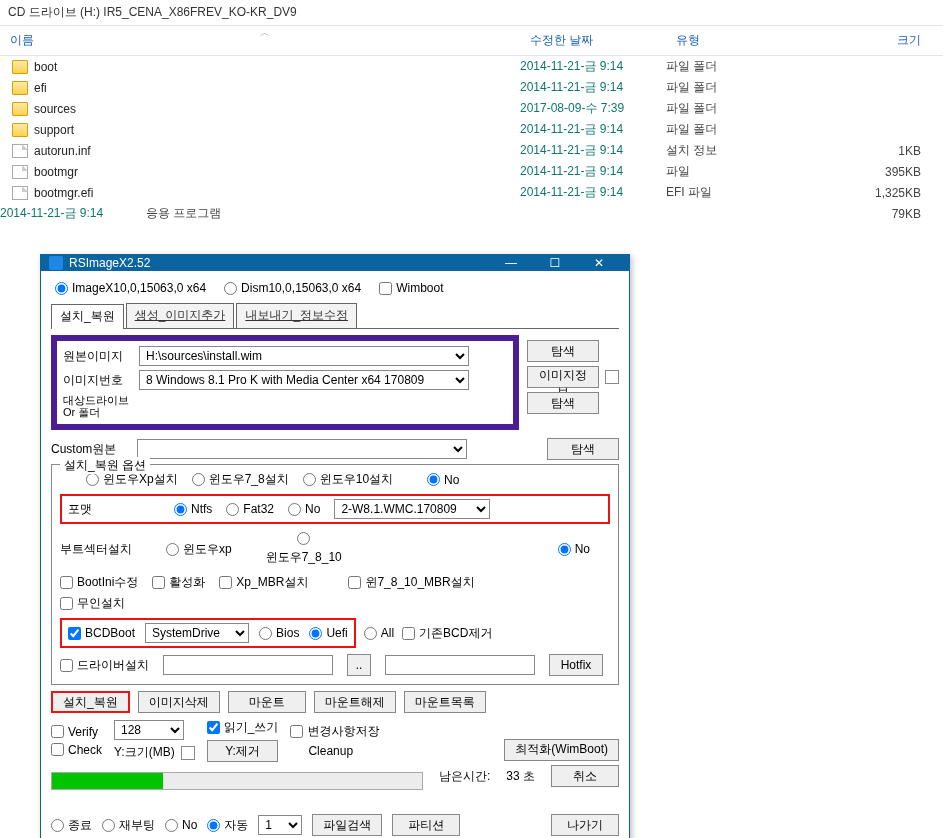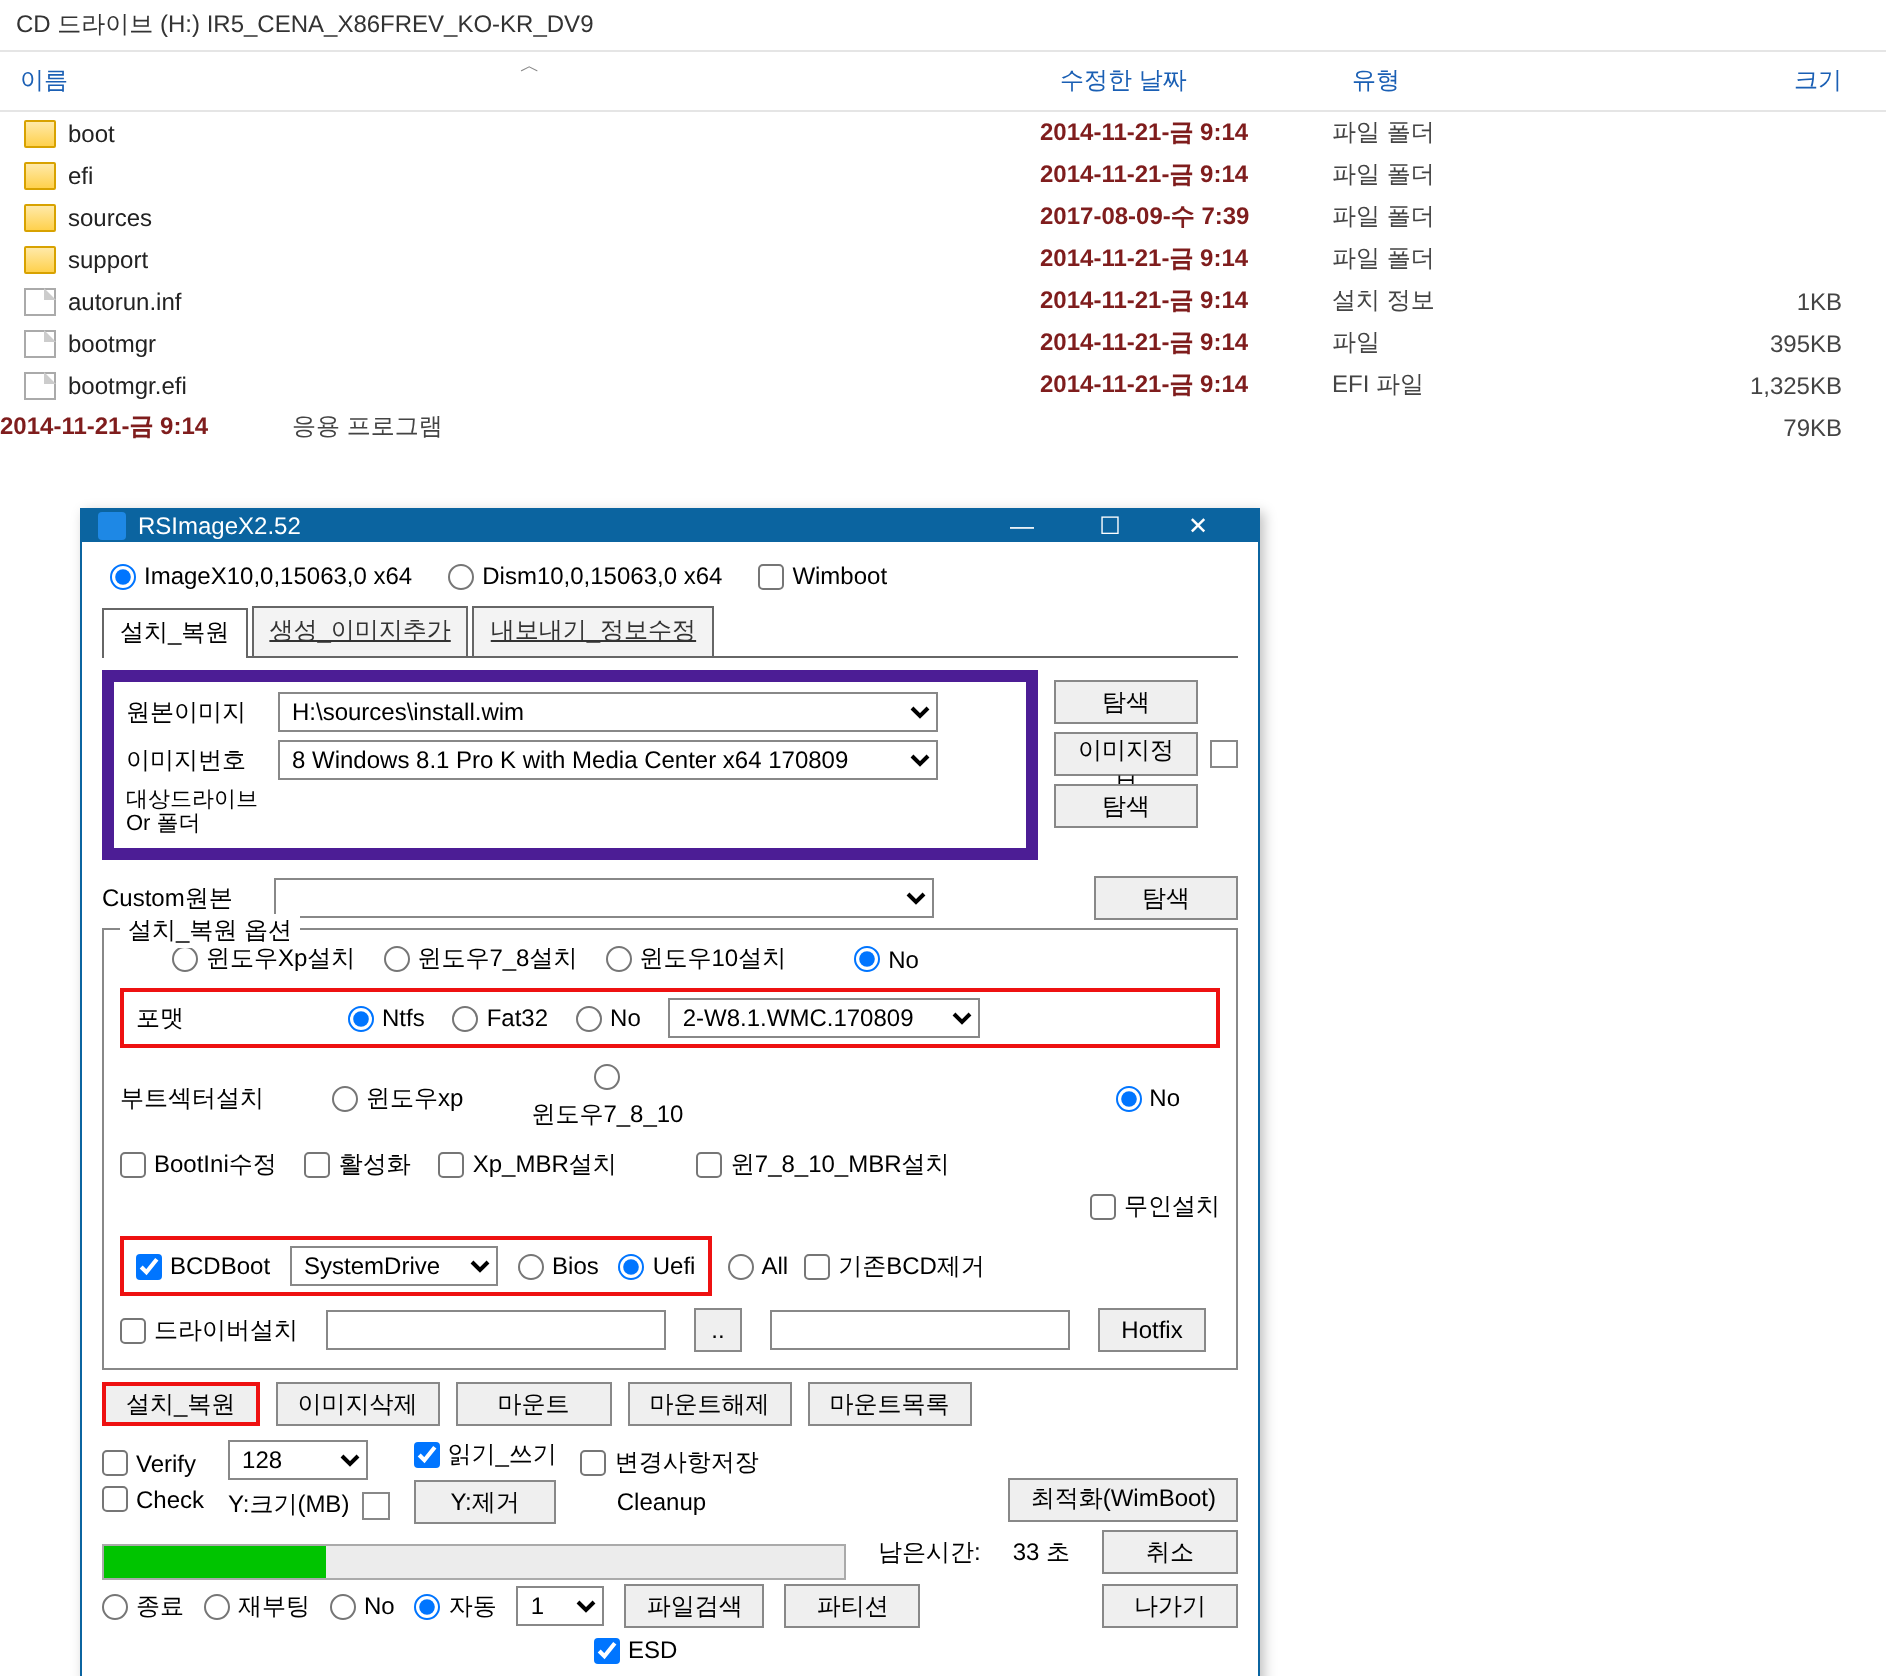--- a/index.html
+++ b/index.html
@@ -10,21 +10,21 @@
 .exp-header { display: flex; border-top: 1px solid #e5e5e5; border-bottom: 1px solid #e5e5e5; background: #fff; }
 .exp-col { padding: 6px 10px; color: #1a5fb4; font-size: 12px; border-right: 0; cursor: pointer; }
 .col-name { flex: 0 0 520px; position: relative; }
 .col-name .sort-ind { position: absolute; right: 250px; top: 0; color: #888; font-size: 10px; }
 .col-date { flex: 0 0 146px; }
 .col-type { flex: 0 0 120px; }
 .col-size { flex: 1; text-align: right; padding-right: 22px; }
 .exp-rows { }
 .exp-row { display: flex; align-items: center; height: 21px; font-size: 12px; color: #222; }
 .cell-name { flex: 0 0 520px; display: flex; align-items: center; gap: 6px; padding-left: 12px; }
-.cell-date { flex: 0 0 146px; color: #7f1d1d; font-weight: bold; }
+.cell-date { flex: 0 0 146px; color: #0f766e; }
 .cell-type { flex: 0 0 120px; color: #444; }
 .cell-size { flex: 1; text-align: right; padding-right: 22px; color: #444; }
 .fld-icon, .file-icon { width: 16px; height: 14px; display: inline-block; flex-shrink: 0; }
 .fld-icon { background: linear-gradient(#ffe9a8,#ffd14d); border: 1px solid #d8a200; border-radius: 1px; }
 .file-icon { background: #fff; border: 1px solid #aaa; position: relative; }
 .file-icon::after { content: ""; position: absolute; top: -1px; right: -1px; border: 3px solid transparent; border-left-color: #ccc; border-bottom-color: #ccc; }
 .exe-icon { background: linear-gradient(#a0e0a0,#3fa43f); border: 1px solid #2e7d2e; width: 16px; height: 14px; display: inline-block; border-radius: 2px; }
 
 .dialog { position: absolute; left: 40px; top: 254px; width: 590px; background: #fff; border: 1px solid #0b64a0; box-shadow: 2px 2px 6px rgba(0,0,0,0.25); }
 .dlg-title { background: #0b64a0; color: #fff; height: 16px; display: flex; align-items: center; padding: 0 8px; font-size: 12px; }
@@ -66,21 +66,21 @@
 .sel-sm { width: 86px; }
 .sel-num { width: 70px; }
 .txt-path { width: 170px; }
 .txt-opt  { width: 150px; }
 
 .action-row { display: flex; gap: 8px; margin-top: 6px; }
 .btn-red { border: 2px solid #e11; }
 
 .progress { height: 18px; background: #ececec; border: 1px solid #aaa; position: relative; margin-top: 10px; }
 .progress .bar { position: absolute; left: 0; top: 0; bottom: 0; background: #00c400; }
-.bottom-row { display: flex; align-items: center; gap: 10px; margin-top: 2px; flex-wrap: wrap; }
+.bottom-row { display: flex; align-items: center; gap: 10px; margin-top: 24px; flex-wrap: wrap; }
 .sel-tiny { width: 44px; }
 </style>
 </head>
 <body>
 
 <div class="explorer">
   <div class="exp-title">CD 드라이브 (H:) IR5_CENA_X86FREV_KO-KR_DV9</div>
   <div class="exp-header">
     <div class="exp-col col-name">
       <span>이름</span>
@@ -294,21 +294,21 @@
           </label>
         <label class="check">
             <input type="checkbox" style="">
             <span>Xp_MBR설치</span>
           </label>
         <label class="check" style="margin-left:26px;">
             <input type="checkbox" style="">
             <span>윈7_8_10_MBR설치</span>
           </label>
       </div>
-      <div class="row-inline" style="margin-bottom:6px;justify-content:flex-end;">
+      <div class="row-inline" style="margin-bottom:6px;">
         <label class="check">
             <input type="checkbox" style="">
             <span>무인설치</span>
           </label>
       </div>
 
       <div style="display:flex; align-items:center; gap:8px; margin-bottom:6px;">
         <div class="inner-red" style="display:flex; align-items:center; gap:10px; flex:0 0 auto;">
           <label class="check">
               <input type="checkbox" checked="" style="">

